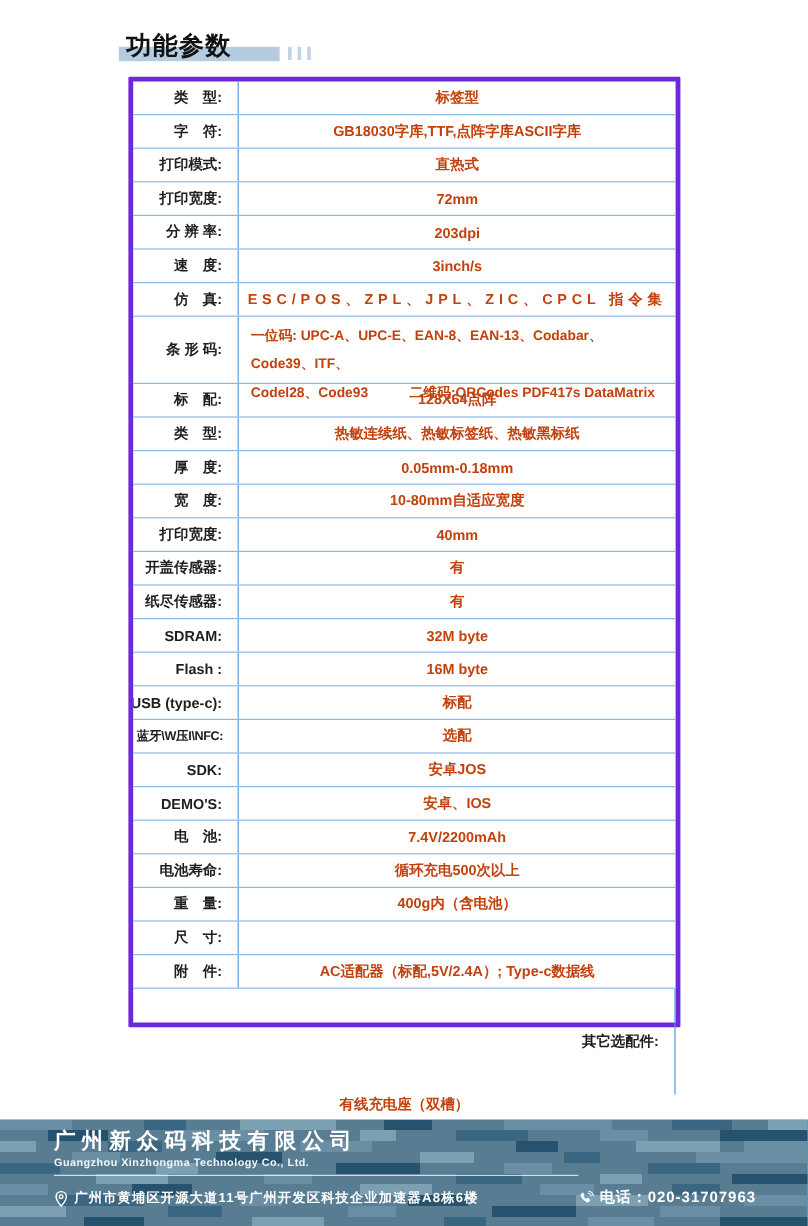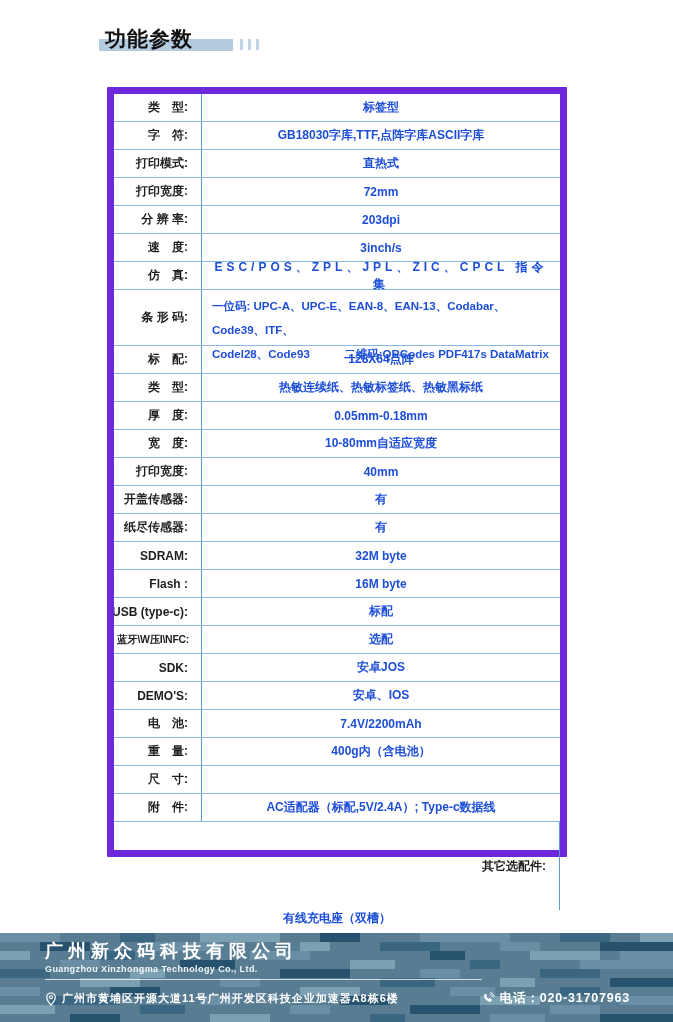--- a/index.html
+++ b/index.html
@@ -16,35 +16,35 @@
   .title-text{
     position:relative;z-index:2;display:inline-block;margin-left:6px;
     font-size:21px;font-weight:700;color:#111;letter-spacing:1px;line-height:26px;
   }
   .title-bars{position:absolute;left:141px;top:13px;display:flex;gap:5px;z-index:2;}
   .title-bars i{display:block;width:3px;height:11px;background:#c2d3e5;}
 
   
   .spec-table{
     position:absolute;left:107px;top:64px;width:460px;
-    border:7px solid #6d28d9;background:#fff;box-sizing:border-box;border-radius:1px;margin-top:23px;
+    border:4px solid #6d28d9;background:#fff;box-sizing:border-box;border-radius:1px;
   }
   .spec-row{display:flex;height:28px;border-bottom:1px solid #8ab8e0;box-sizing:border-box;}
   .spec-row:last-child{border-bottom:none;flex-direction:column;}
   .spec-row.tall{height:56px;}
   .spec-label{
     flex:0 0 88px;box-sizing:border-box;border-right:1px solid #5b9bd5;
     display:flex;align-items:center;justify-content:flex-end;
     padding-right:13px;padding-left:2px;
     font-size:12px;font-weight:700;color:#1e1e1e;white-space:nowrap;overflow:hidden;
   }
   .spec-label.tight{padding-right:12px;font-size:10.5px;letter-spacing:-0.3px;}
   .spec-value{
     flex:1;display:flex;align-items:center;justify-content:center;
-    font-size:12px;font-weight:700;color:#1d4ed8;text-align:center;padding:0 6px;box-sizing:border-box;
+    font-size:12px;font-weight:700;color:#c2410c;text-align:center;padding:0 6px;box-sizing:border-box;
   }
   .spec-value.spaced{letter-spacing:4px;}
   .spec-value.left{
     display:block;text-align:left;justify-content:flex-start;
     padding:4px 10px 0 10px;line-height:24px;white-space:pre-line;font-size:11.5px;
   }
 
   
   .footer{position:absolute;left:0;top:933px;width:673px;height:89px;background:#0369a1;overflow:hidden;}
   .footer svg.mosaic{position:absolute;left:0;top:0;}
@@ -161,20 +161,24 @@
         <div class="spec-label">SDK:</div>
         <div class="spec-value">安卓JOS</div>
       </div>
     <div class="spec-row">
         <div class="spec-label">DEMO'S:</div>
         <div class="spec-value">安卓、IOS</div>
       </div>
     <div class="spec-row">
         <div class="spec-label">电　池:</div>
         <div class="spec-value">7.4V/2200mAh</div>
+      </div>
+    <div class="spec-row">
+        <div class="spec-label">电池寿命:</div>
+        <div class="spec-value">循环充电500次以上</div>
       </div>
     <div class="spec-row">
         <div class="spec-label">重　量:</div>
         <div class="spec-value">400g内（含电池）</div>
       </div>
     <div class="spec-row">
         <div class="spec-label">尺　寸:</div>
       </div>
     <div class="spec-row">
         <div class="spec-label">附　件:</div>

